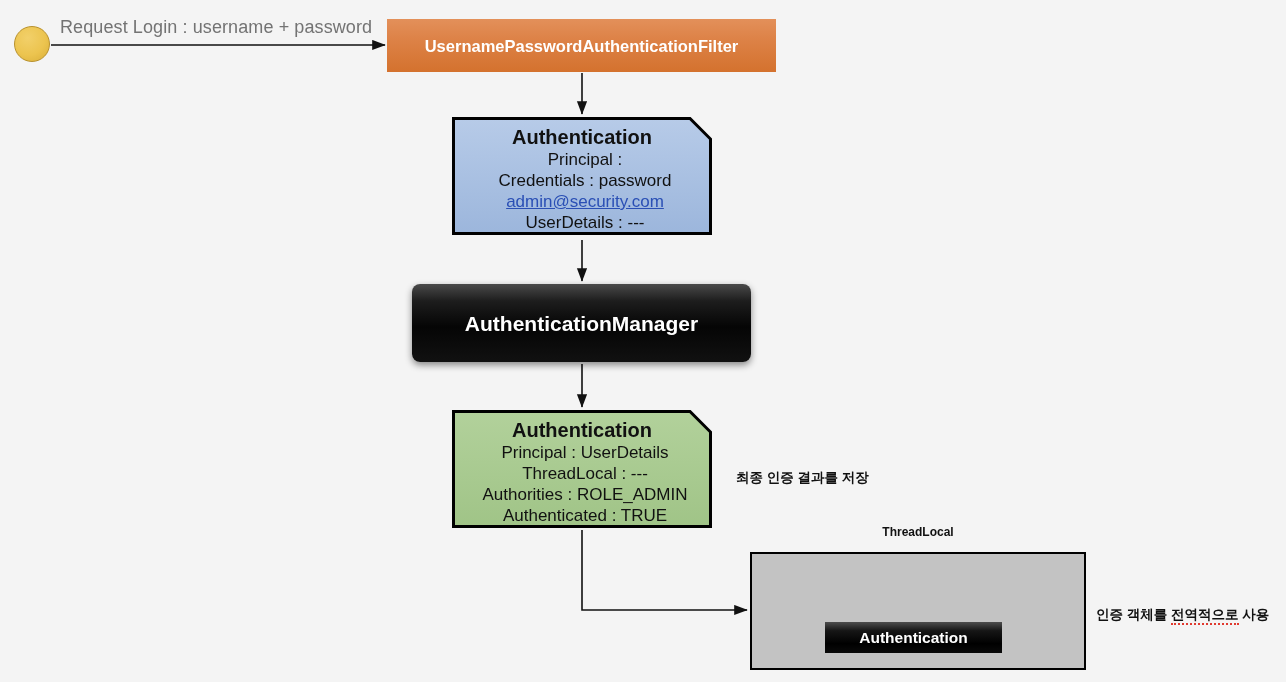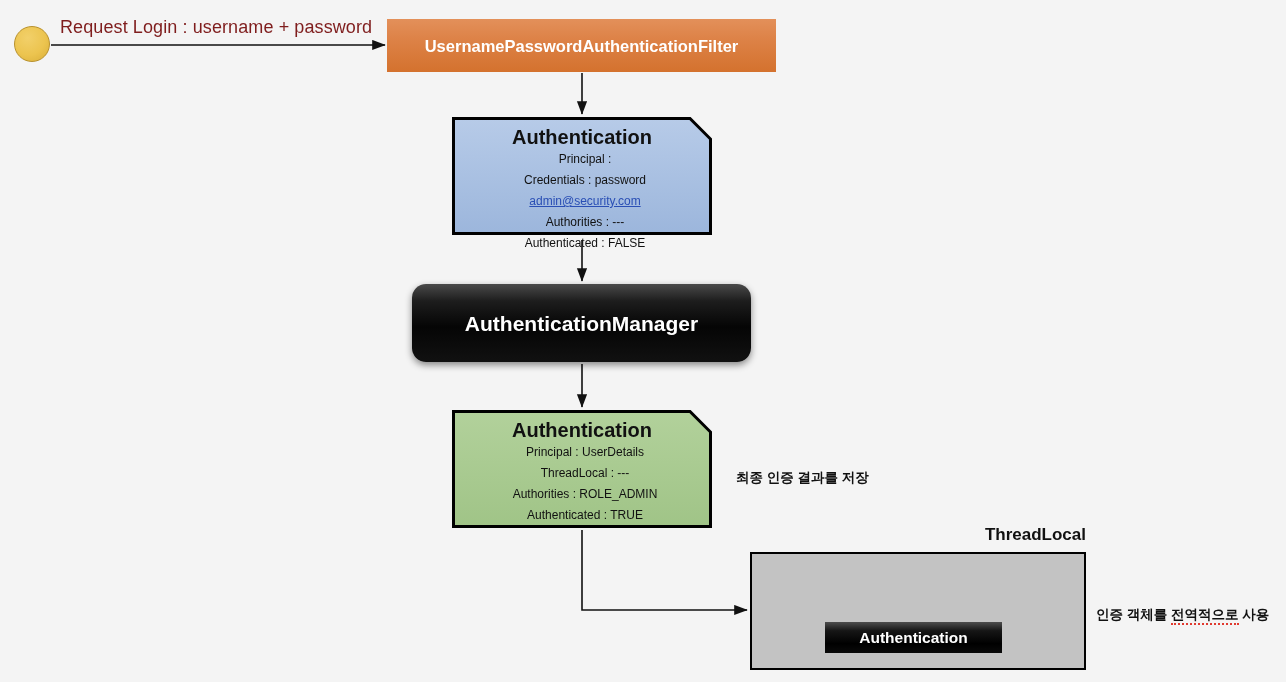--- a/index.html
+++ b/index.html
@@ -31,21 +31,21 @@
     border-radius: 50%;
     background: radial-gradient(circle at 38% 32%, #f2d06a 0%, #ecc44f 55%, #d9ae38 100%);
     border: 1.5px solid #b8912c;
     box-sizing: border-box;
   }
 
   
   .request-label {
     left: 60px; top: 17px;
     font-size: 18px;
-    color: #7f1d1d;
+    color: #737373;
     white-space: nowrap;
     letter-spacing: 0.1px;
     z-index: 2;
   }
 
   
   .filter-box {
     left: 387px; top: 19px;
     width: 389px; height: 53px;
     background: linear-gradient(to bottom, #e3905a 0%, #dd8247 38%, #d4722e 100%);
@@ -79,59 +79,59 @@
     width: 100%;
     padding-top: 9px;
     box-sizing: border-box;
   }
   .note-title {
     font-weight: bold;
     font-size: 20px;
     line-height: 23px;
   }
   .note-line {
-    font-size: 12px;
+    font-size: 17px;
     line-height: 21px;
     white-space: nowrap;
     padding-left: 6px;
   }
   .note-link {
     color: #2a4fb5;
     text-decoration: underline;
   }
 
   .note-blue { left: 452px; top: 117px; width: 260px; height: 118px; }
   .note-green { left: 452px; top: 410px; width: 260px; height: 118px; }
 
   
   .manager-box {
     left: 412px; top: 284px;
     width: 339px; height: 78px;
-    border-radius: 14px;
+    border-radius: 8px;
     background: linear-gradient(to bottom, #4a4a4a 0%, #1d1d1d 22%, #050505 55%, #111111 100%);
     box-shadow: 0 3px 7px rgba(0,0,0,0.45);
     display: flex;
     align-items: center;
     justify-content: center;
     text-align: center;
     color: #ffffff;
     font-weight: bold;
     font-size: 21px;
     line-height: 29px;
     box-sizing: border-box;
     padding: 0 12px;
   }
 
   
   .threadlocal-label {
     left: 750px; top: 525px;
     width: 336px;
-    text-align: right;
-    font-weight: bold;
-    font-size: 17px;
+    text-align: center;
+    font-weight: bold;
+    font-size: 12px;
     color: #111;
   }
   .gray-box {
     left: 750px; top: 552px;
     width: 336px; height: 118px;
     background: #c3c3c3;
     border: 2.5px solid #000;
     box-sizing: border-box;
   }
   .gray-line {
@@ -210,22 +210,21 @@
     </defs>
     <path d="M1.5,1.5 L238,1.5 L258.5,22 L258.5,116.5 L1.5,116.5 Z" fill="url(#blueGrad)" stroke="#000" stroke-width="3" vector-effect="non-scaling-stroke"></path>
   </svg>
   <div class="note-text">
     <div class="note-title">Authentication</div>
     <div class="note-line">Principal :</div>
     <div class="note-line">Credentials : password</div>
     <div class="note-line">
       <span class="note-link">admin@security.com</span>
     </div>
-    <div class="note-line">Authorities : ---</div>
-    <div class="note-line">Authenticated : FALSE</div>
+    <div class="note-line">UserDetails : ---</div>
   </div>
 </div>
 
 <div class="abs manager-box">
   <span>AuthenticationManager</span>
 </div>
 
 <div class="abs note note-green">
   <svg class="note-shape" viewBox="0 0 260 118" preserveAspectRatio="none">
     <defs>

